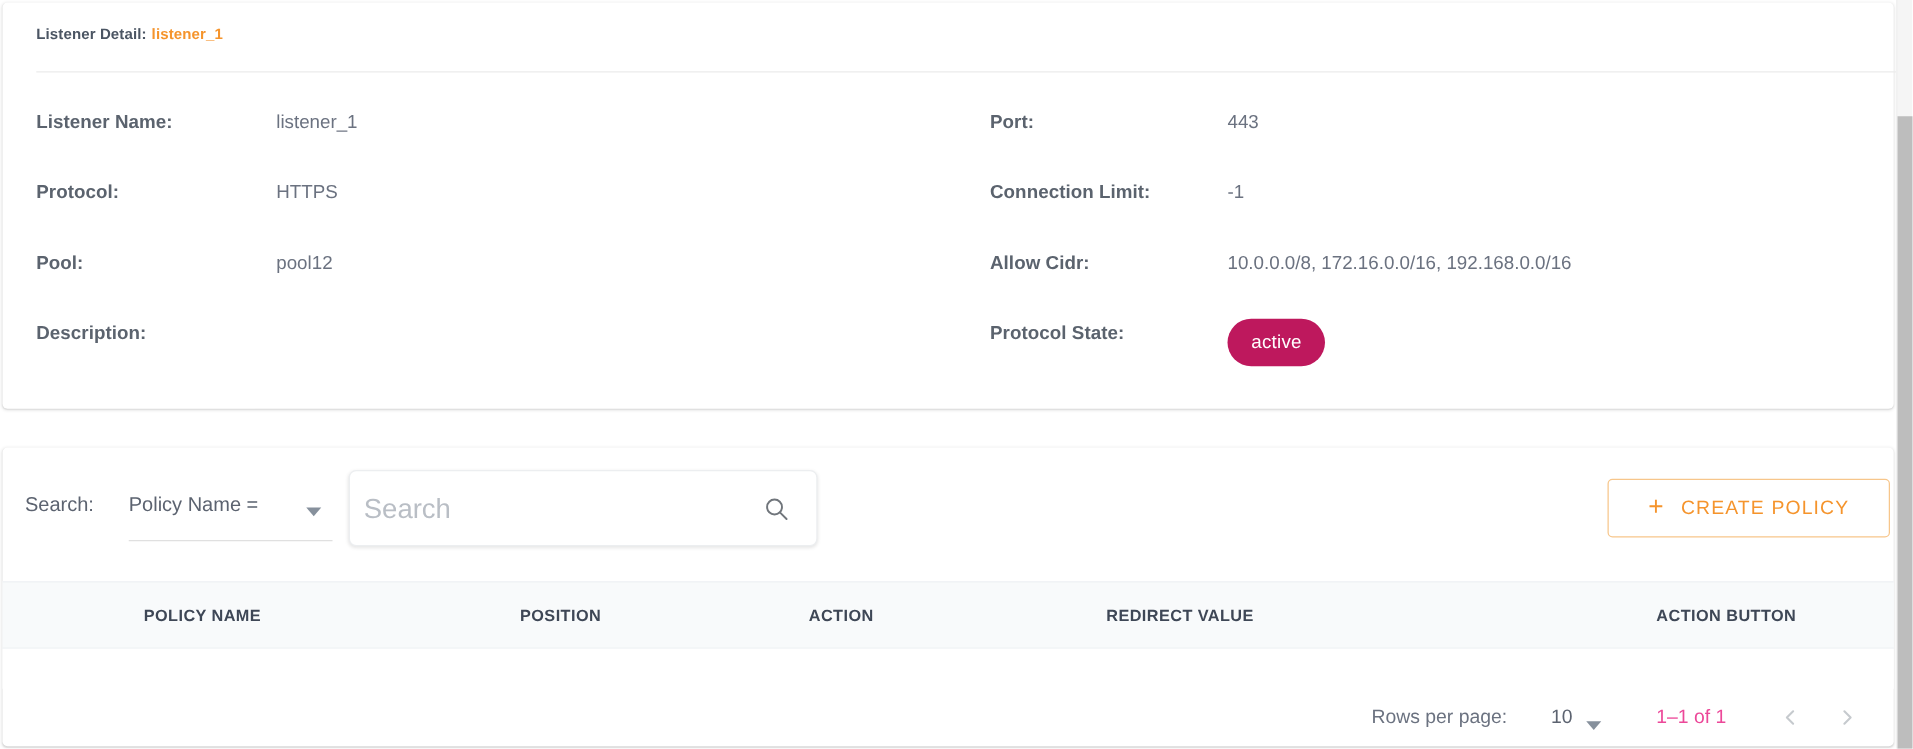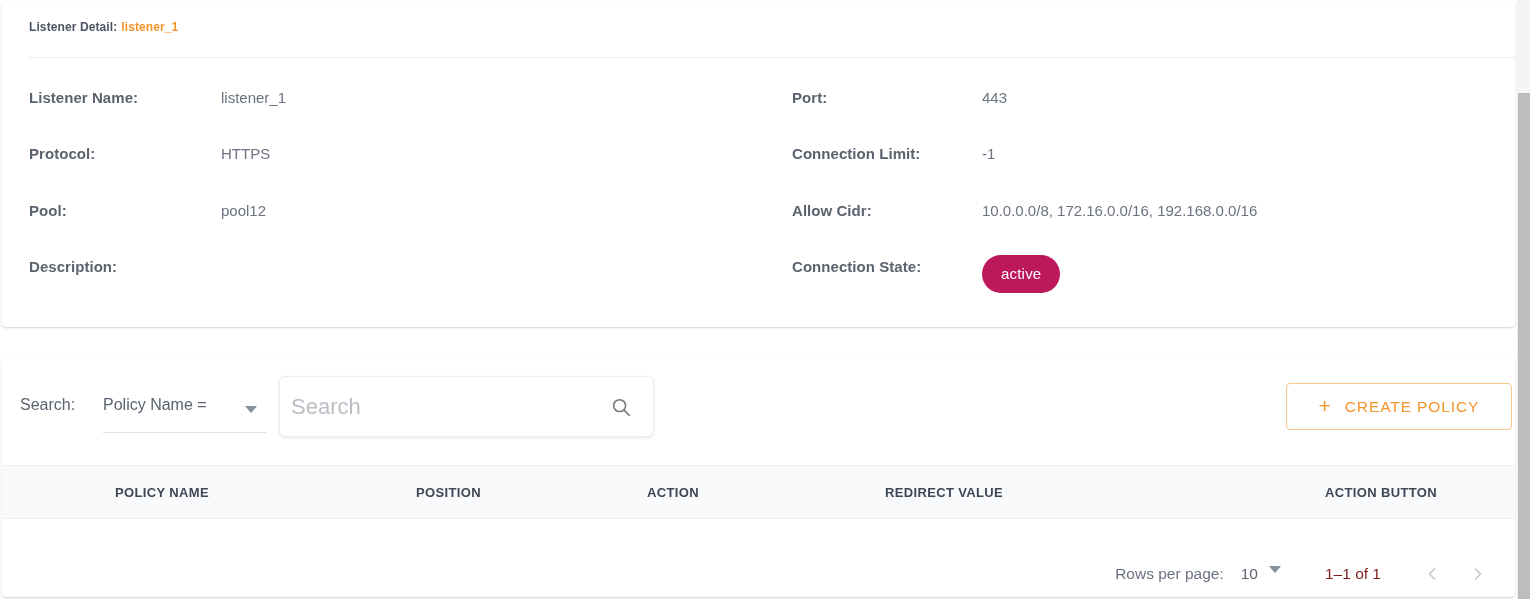--- a/index.html
+++ b/index.html
@@ -255,40 +255,40 @@
     padding-right: 14px;
     gap: 0;
   }
   .rpp-label {
     font-size: 15.5px;
     color: #6b7280;
     white-space: nowrap;
   }
   .rpp-select {
     display: flex;
-    align-items: flex-start;
+    align-items: flex-end;
     gap: 11px;
-    margin-left: 17px;
+    margin-left: 35px;
     cursor: pointer;
   }
   .rpp-value {
     font-size: 15.5px;
     color: #5c6370;
   }
   .rpp-caret {
     width: 0; height: 0;
     border-left: 6px solid transparent;
     border-right: 6px solid transparent;
     border-top: 7px solid #86909c;
     position: relative;
     top: 1px;
   }
   .range-text {
     font-size: 15.5px;
-    color: #7f1d1d;
+    color: #ec4899;
     margin-left: 44px;
     white-space: nowrap;
   }
   .page-nav {
     width: 46px;
     height: 46px;
     display: flex;
     align-items: center;
     justify-content: center;
     cursor: pointer;
@@ -340,21 +340,21 @@
 
     <div class="field field-label col-r-label row1">Port:</div>
     <div class="field field-value col-r-value row1">443</div>
 
     <div class="field field-label col-r-label row2">Connection Limit:</div>
     <div class="field field-value col-r-value row2">-1</div>
 
     <div class="field field-label col-r-label row3">Allow Cidr:</div>
     <div class="field field-value col-r-value row3">10.0.0.0/8, 172.16.0.0/16, 192.168.0.0/16</div>
 
-    <div class="field field-label col-r-label row4">Connection State:</div>
+    <div class="field field-label col-r-label row4">Protocol State:</div>
     <div class="badge">active</div>
   </section>
 
   <section class="card" id="table-card">
 
     <div class="table-head">
       <div class="th th-0">POLICY NAME</div>
       <div class="th th-1">POSITION</div>
       <div class="th th-2">ACTION</div>
       <div class="th th-3">REDIRECT VALUE</div>

